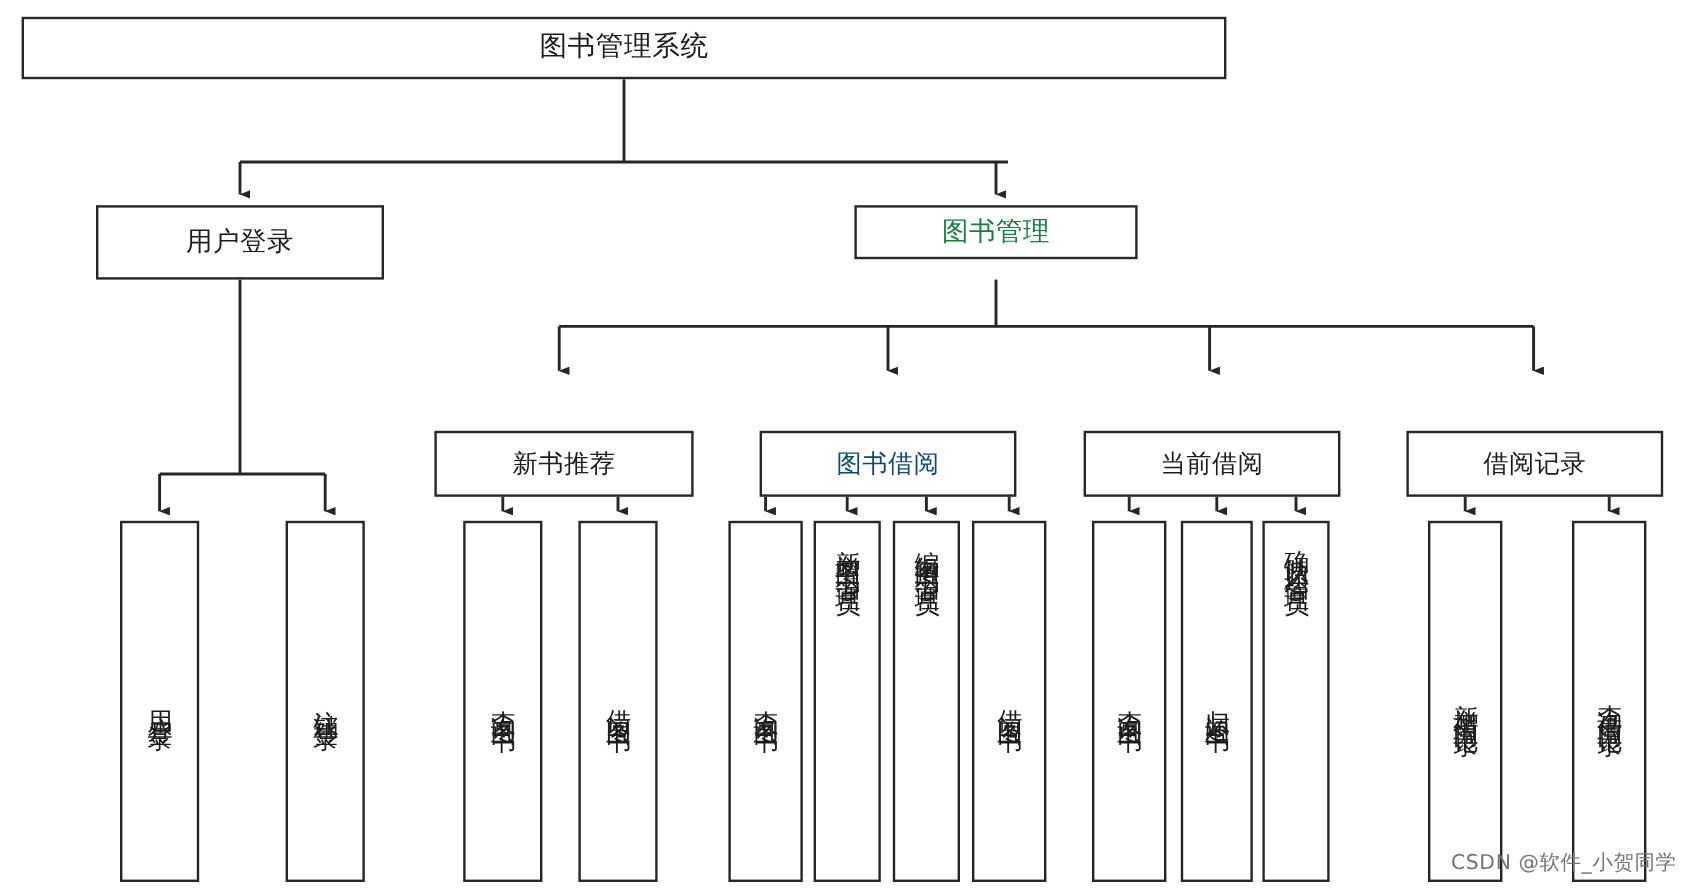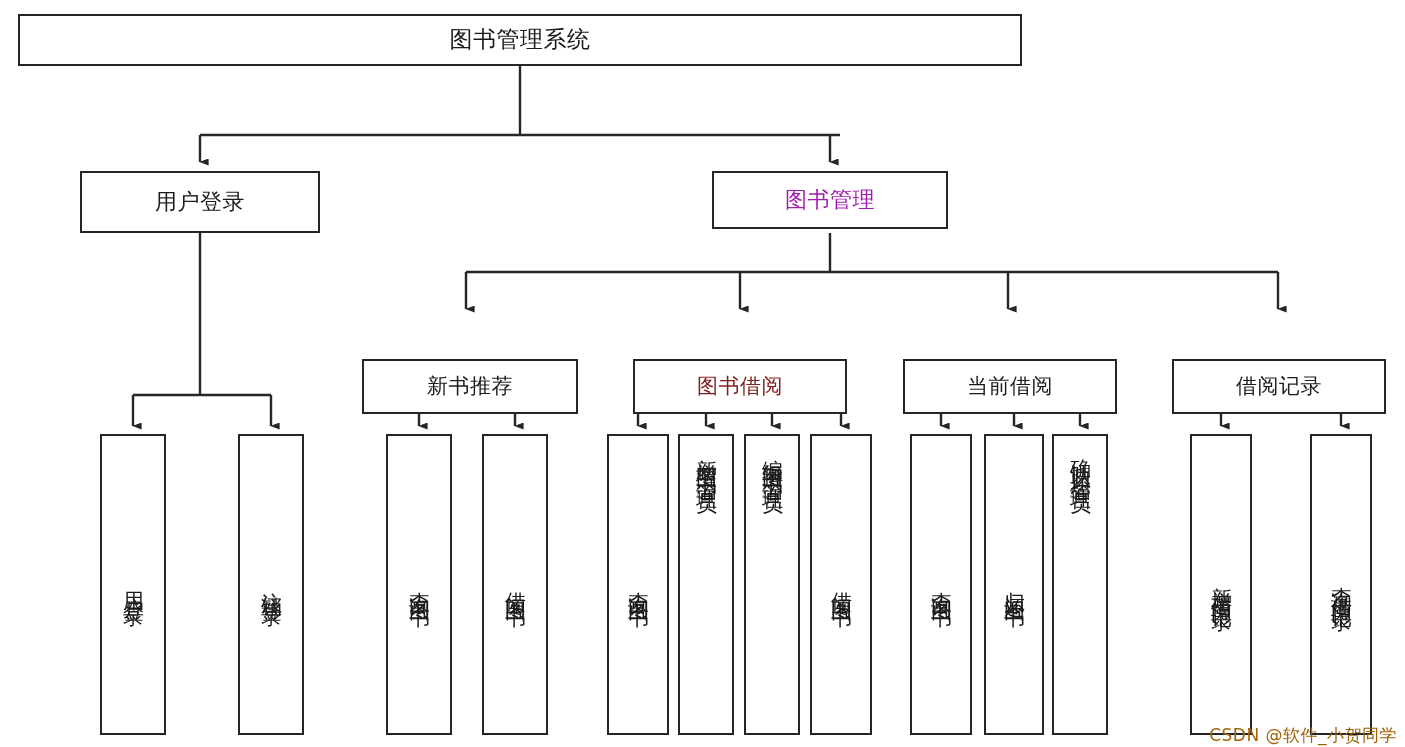--- a/index.html
+++ b/index.html
@@ -61,23 +61,23 @@
     line-height: 1;
     white-space: nowrap;
   }
   .node.leaf.centered {
     align-items: center;
     padding-top: 0;
   }
   .watermark {
     position: absolute;
     right: 8px;
-    bottom: 0;
+    bottom: 17px;
     font-size: 17px;
-    color: #a16207;
+    color: #737373;
     letter-spacing: 0.5px;
     white-space: nowrap;
     font-family: "DejaVu Sans", "Liberation Sans", sans-serif;
     margin-top: 28px;
   }
 </style>
 </head>
 <body>
 
 <div id="stage" style="background: rgb(255, 255, 255);">
@@ -144,28 +144,28 @@
     </g>
   </svg>
 
   <div class="node root" id="n-root" style="left: 18px; top: 14px; width: 1004px; height: 52px; border-color: rgb(38, 38, 38); background: rgb(255, 255, 255); color: rgb(27, 27, 27);">
     <span>图书管理系统</span>
   </div>
 
   <div class="node level1" id="n-l1-0" style="left: 80px; top: 171px; width: 240px; height: 62px; border-color: rgb(38, 38, 38); background: rgb(255, 255, 255); color: rgb(27, 27, 27);">
     <span>用户登录</span>
   </div>
-  <div class="node level1" id="n-l1-1" style="left: 712px; top: 171px; width: 236px; height: 58px; border-color: rgb(38, 38, 38); background: rgb(255, 255, 255); color: #a21caf;">
+  <div class="node level1" id="n-l1-1" style="left: 712px; top: 171px; width: 236px; height: 45px; border-color: rgb(38, 38, 38); background: rgb(255, 255, 255); color: #15803d;">
     <span>图书管理</span>
   </div>
 
   <div class="node level2" id="n-l2-0" style="left: 362px; top: 318px; width: 216px; height: 55px; border-color: rgb(38, 38, 38); background: rgb(255, 255, 255); color: rgb(27, 27, 27);">
     <span>新书推荐</span>
   </div>
-  <div class="node level2" id="n-l2-1" style="left: 633px; top: 318px; width: 214px; height: 55px; border-color: rgb(38, 38, 38); background: rgb(255, 255, 255); color: #7f1d1d;">
+  <div class="node level2" id="n-l2-1" style="left: 633px; top: 318px; width: 214px; height: 55px; border-color: rgb(38, 38, 38); background: rgb(255, 255, 255); color: #0c4a6e;">
     <span>图书借阅</span>
   </div>
   <div class="node level2" id="n-l2-3" style="left: 1172px; top: 318px; width: 214px; height: 55px; border-color: rgb(38, 38, 38); background: rgb(255, 255, 255); color: rgb(27, 27, 27);">
     <span>借阅记录</span>
   </div>
   <div class="node level2" id="n-l2-2" style="left: 903px; top: 318px; width: 214px; height: 55px; border-color: rgb(38, 38, 38); background: rgb(255, 255, 255); color: rgb(27, 27, 27);">
     <span>当前借阅</span>
   </div>
 
   <div class="node leaf centered" id="n-lf-0" style="left: 100px; top: 434px; width: 66px; height: 301px; border-color: rgb(38, 38, 38); background: rgb(255, 255, 255); color: rgb(27, 27, 27);">

